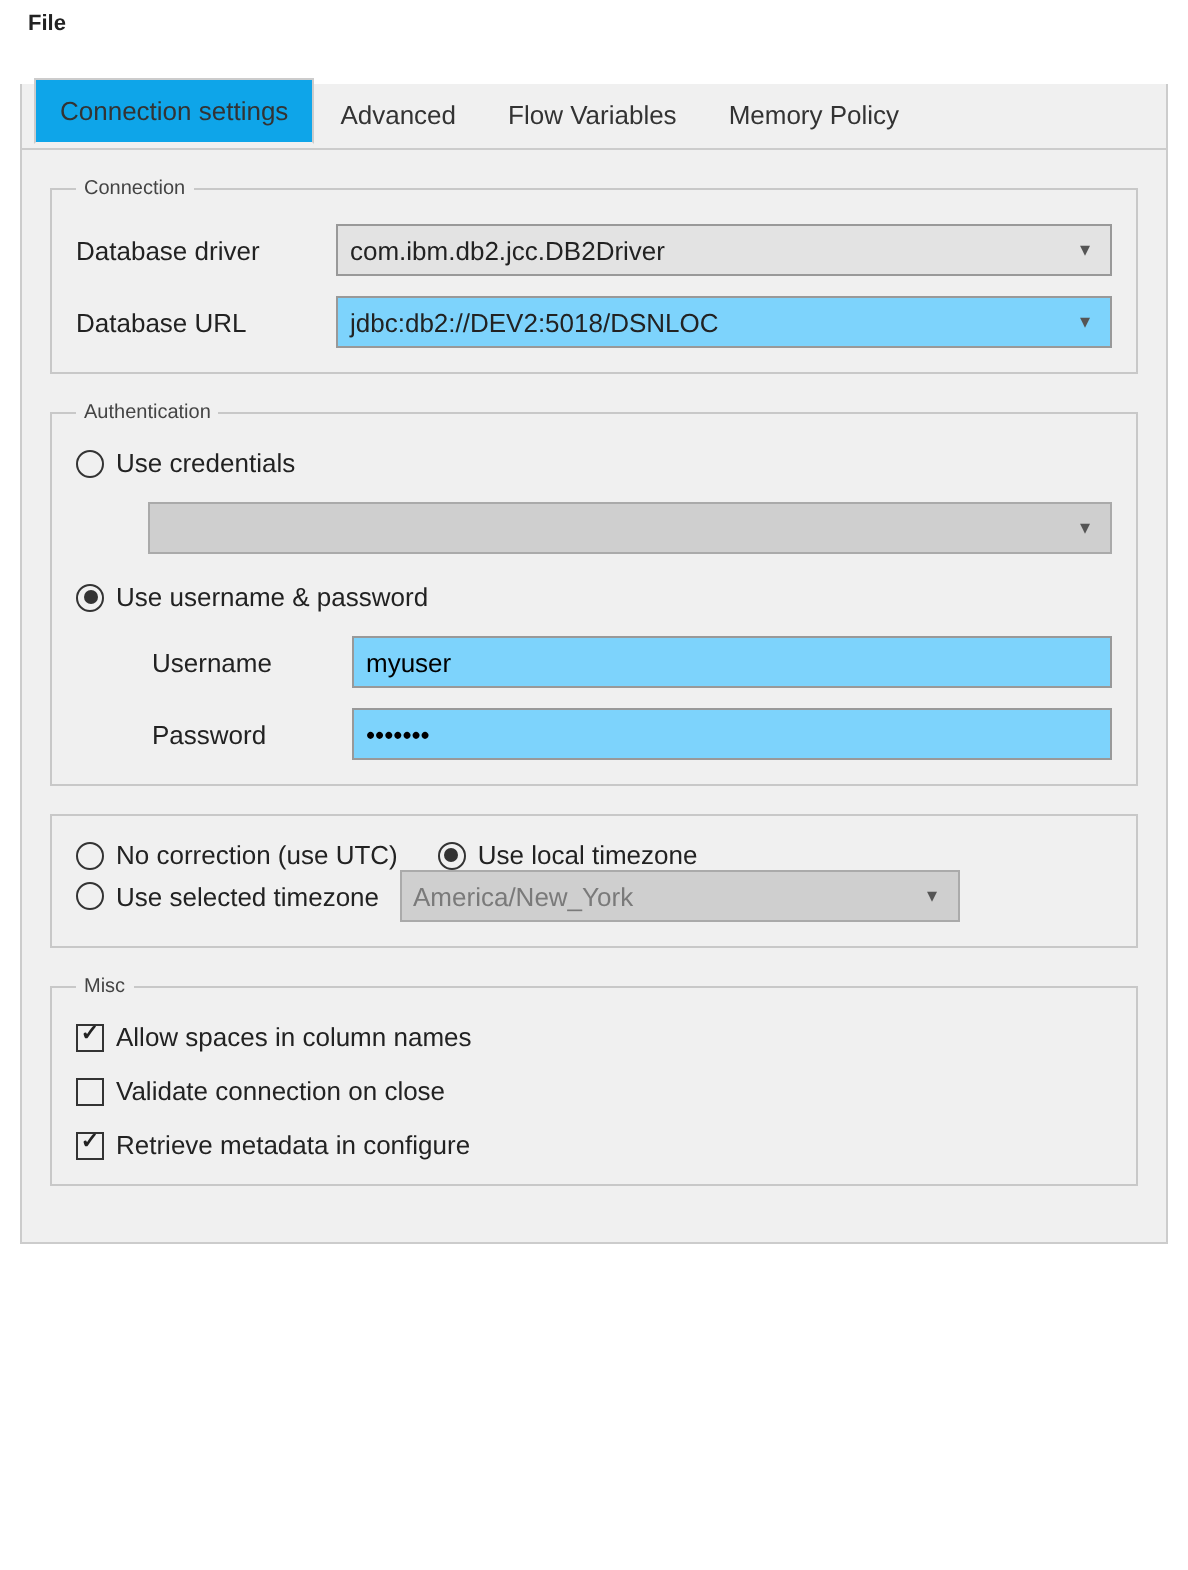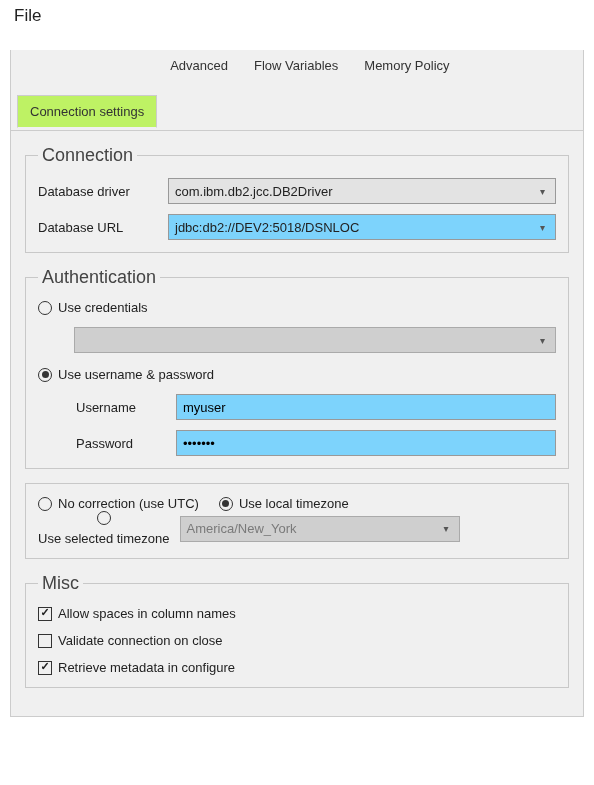--- a/index.html
+++ b/index.html
@@ -6,21 +6,22 @@
     body {
       font-family: "Segoe UI", Tahoma, sans-serif;
       font-size: 13px;
       background: #fff;
       color: #222;
       width: 594px;
       height: 785px;
     }
     .menu-bar {
       padding: 6px 10px;
-      font-size: 17px;
+      font-size: 11px;
+      font-weight: bold;
     }
     .menu-item {
       cursor: pointer;
       padding: 2px 4px;
     }
     .panel {
       margin: 18px 10px 10px 10px;
       background: #f0f0f0;
       border: 1px solid #ccc;
       padding: 0;
@@ -35,41 +36,40 @@
     .tab {
       padding: 7px 12px;
       border: 1px solid transparent;
       border-bottom: none;
       position: relative;
       cursor: pointer;
       font-size: 13px;
       color: #333;
     }
     .tab.active {
-      background: #bef264;
+      background: #0ea5e9;
       border: 1px solid #ccc;
       border-bottom: 1px solid #f0f0f0;
       margin-bottom: -1px;
       top: -3px;
       padding-top: 8px;
       padding-bottom: 8px;
-      margin-top: 48px;
     }
     .tab-body {
       padding: 14px;
     }
     fieldset {
       border: 1px solid #c8c8c8;
       margin-bottom: 14px;
       padding: 12px;
     }
     legend {
       padding: 0 4px;
       color: #444;
-      font-size: 18px;
+      font-size: 10px;
     }
     .row {
       display: flex;
       align-items: center;
       gap: 10px;
       margin-bottom: 10px;
     }
     .row:last-child { margin-bottom: 0; justify-content: center; }
     .label {
       width: 120px;
@@ -247,21 +247,21 @@
         <div class="radio-row" style="margin-bottom:0;">
           <span class="radio"></span>
           <span>No correction (use UTC)</span>
         </div>
         <div class="radio-row" style="margin-bottom:0;">
           <span class="radio checked"></span>
           <span>Use local timezone</span>
         </div>
       </div>
       <div class="tz-second">
-        <div class="radio-row" style="margin-bottom:0;flex-direction:column;">
+        <div class="radio-row" style="margin-bottom:0;">
           <span class="radio"></span>
           <span>Use selected timezone</span>
         </div>
         <div class="combo disabled tz-combo">
           <span class="disabled-text">America/New_York</span>
           <span class="chevron">▾</span>
         </div>
       </div>
     </fieldset>
 

